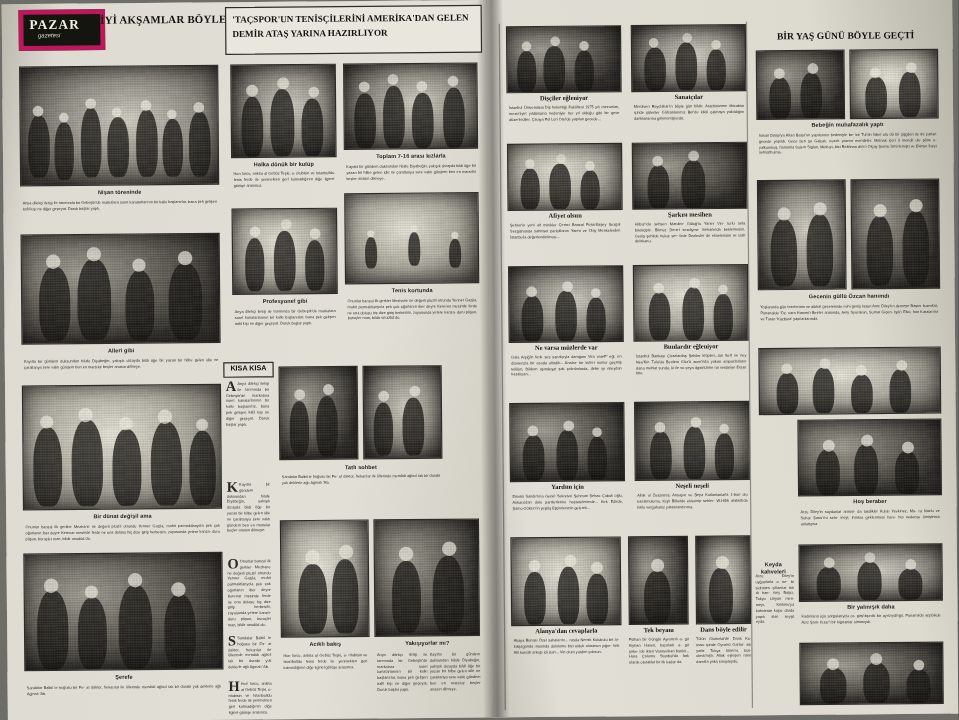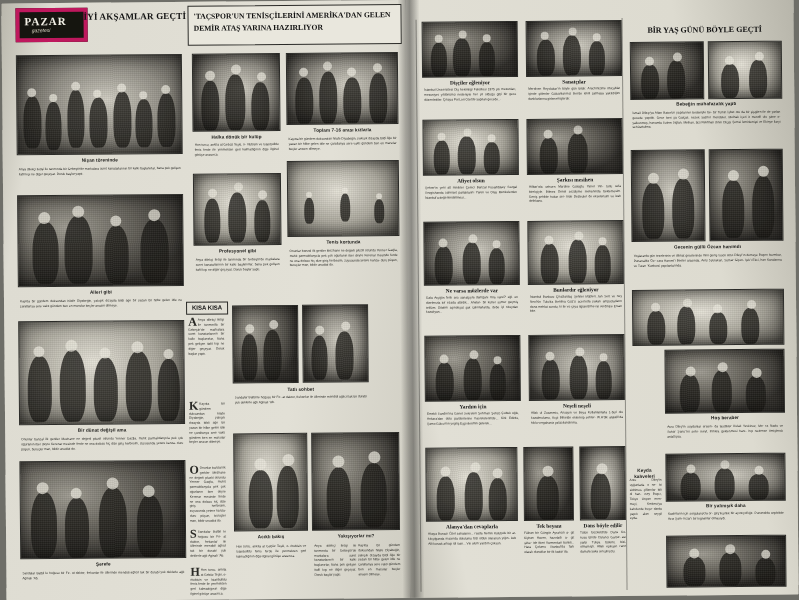--- a/index.html
+++ b/index.html
@@ -78,21 +78,21 @@
 <div id="page">
   <div class="spread">
     <div class="page-left"></div>
     <div class="page-right"></div>
     <div class="gutter"></div>
 
     <div class="masthead">
       <div class="m1">PAZAR</div>
       <div class="m2">gazetesi</div>
     </div>
-    <div class="greet">İYİ AKŞAMLAR GEÇTİ</div>
+    <div class="greet">İYİ AKŞAMLAR BÖYLE</div>
 
     <div class="headline-box">
       <div class="h">'TAÇSPOR'UN TENİSÇİLERİNİ AMERİKA'DAN GELEN DEMİR ATAŞ YARINA HAZIRLIYOR</div>
     </div>
 
     <div class="rt-head">BİR YAŞ GÜNÜ BÖYLE GEÇTİ</div>
 
     <div class="photo ph-mid" style="left:14px;top:52px;width:166px;height:100px;">
       <div class="figs">
         <i style="left:6px;top:40px;width:18px;height:52px"></i>

